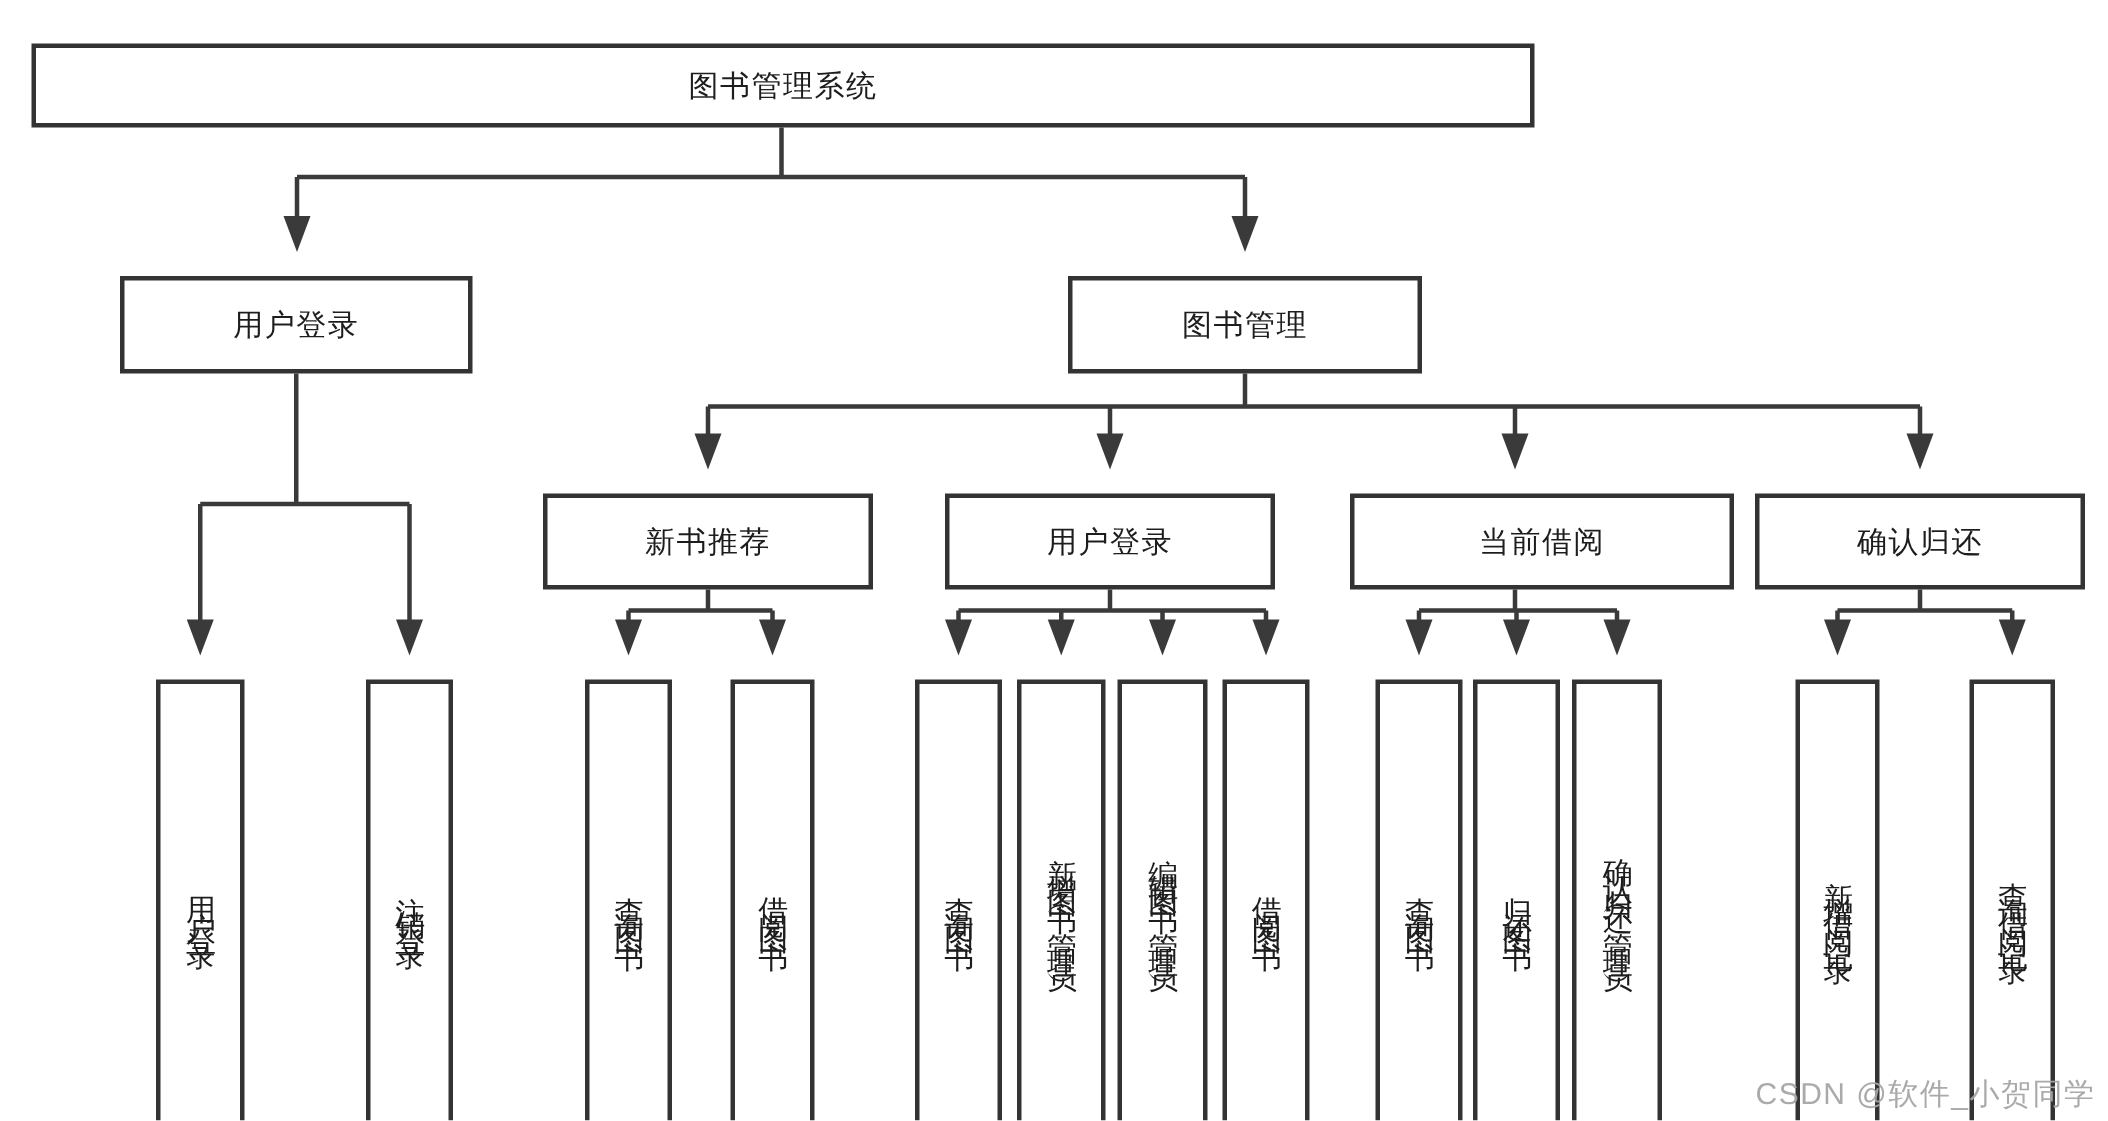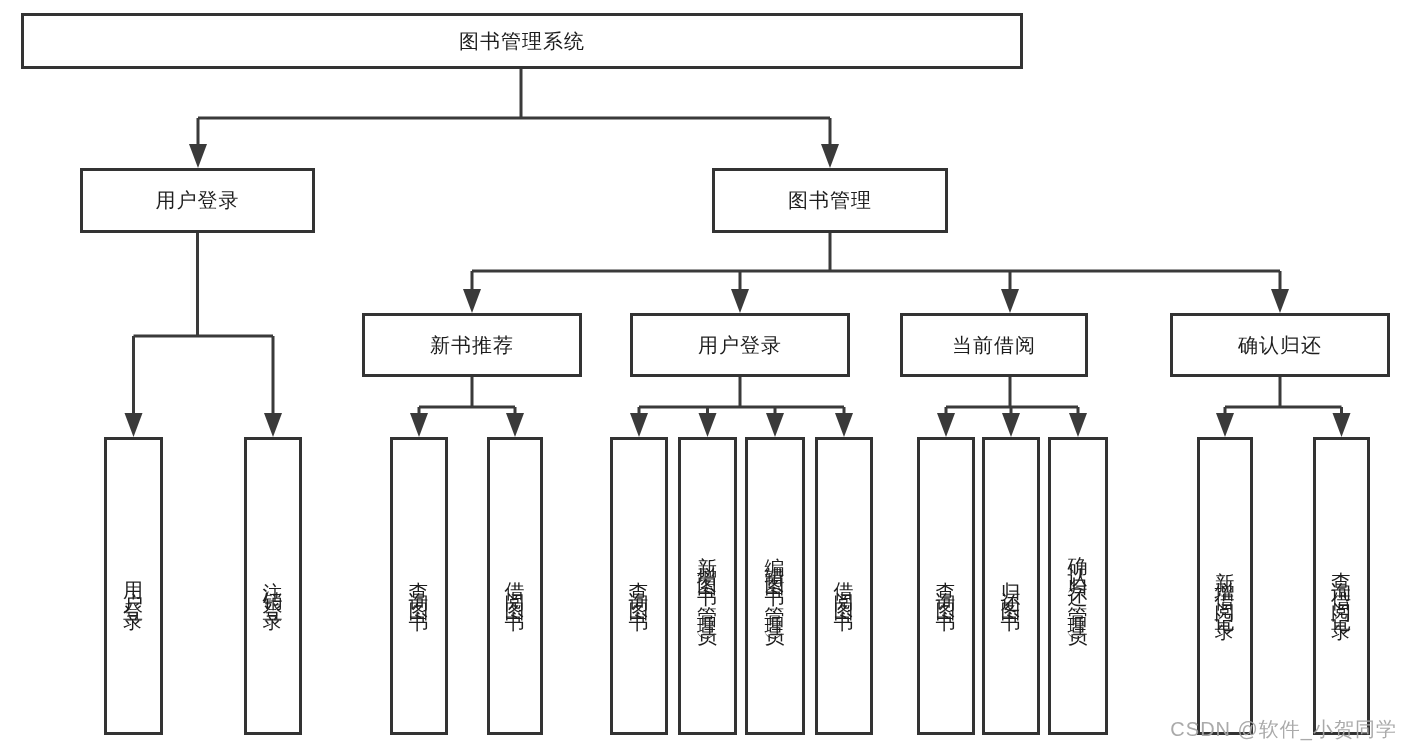--- a/index.html
+++ b/index.html
@@ -11,20 +11,21 @@
     font-family:"Liberation Sans","DejaVu Sans",sans-serif;
   }
   #wires{position:absolute;left:0;top:0;width:1405px;height:747px;}
   .node{
     position:absolute;
     box-sizing:border-box;
     background:#ffffff;
     border:3px solid #333333;
     display:flex;align-items:center;justify-content:center;
     color:#1d1d1d;
+    margin-top:16px;
   }
   .node.h span{
     font-size:20px;
     font-weight:500;
     letter-spacing:1px;
     white-space:nowrap;
   }
   .node.v span{
     writing-mode:vertical-rl;
     text-orientation:mixed;
@@ -104,21 +105,21 @@
   <div class="node h" style="left:362px;top:313px;width:220px;height:64px">
     <span>新书推荐</span>
   </div>
 
   <div class="node h" style="left:712px;top:168px;width:236px;height:65px">
     <span>图书管理</span>
   </div>
   <div class="node h" style="left:630px;top:313px;width:220px;height:64px">
     <span>用户登录</span>
   </div>
-  <div class="node h" style="left:900px;top:313px;width:188px;height:64px">
+  <div class="node h" style="left:900px;top:313px;width:256px;height:64px">
     <span>当前借阅</span>
   </div>
   <div class="node h" style="left:1170px;top:313px;width:220px;height:64px">
     <span>确认归还</span>
   </div>
 
   <div class="node v" style="left:104px;top:437px;width:59px;height:298px">
     <span>用户登录</span>
   </div>
   <div class="node v" style="left:244px;top:437px;width:58px;height:298px">

